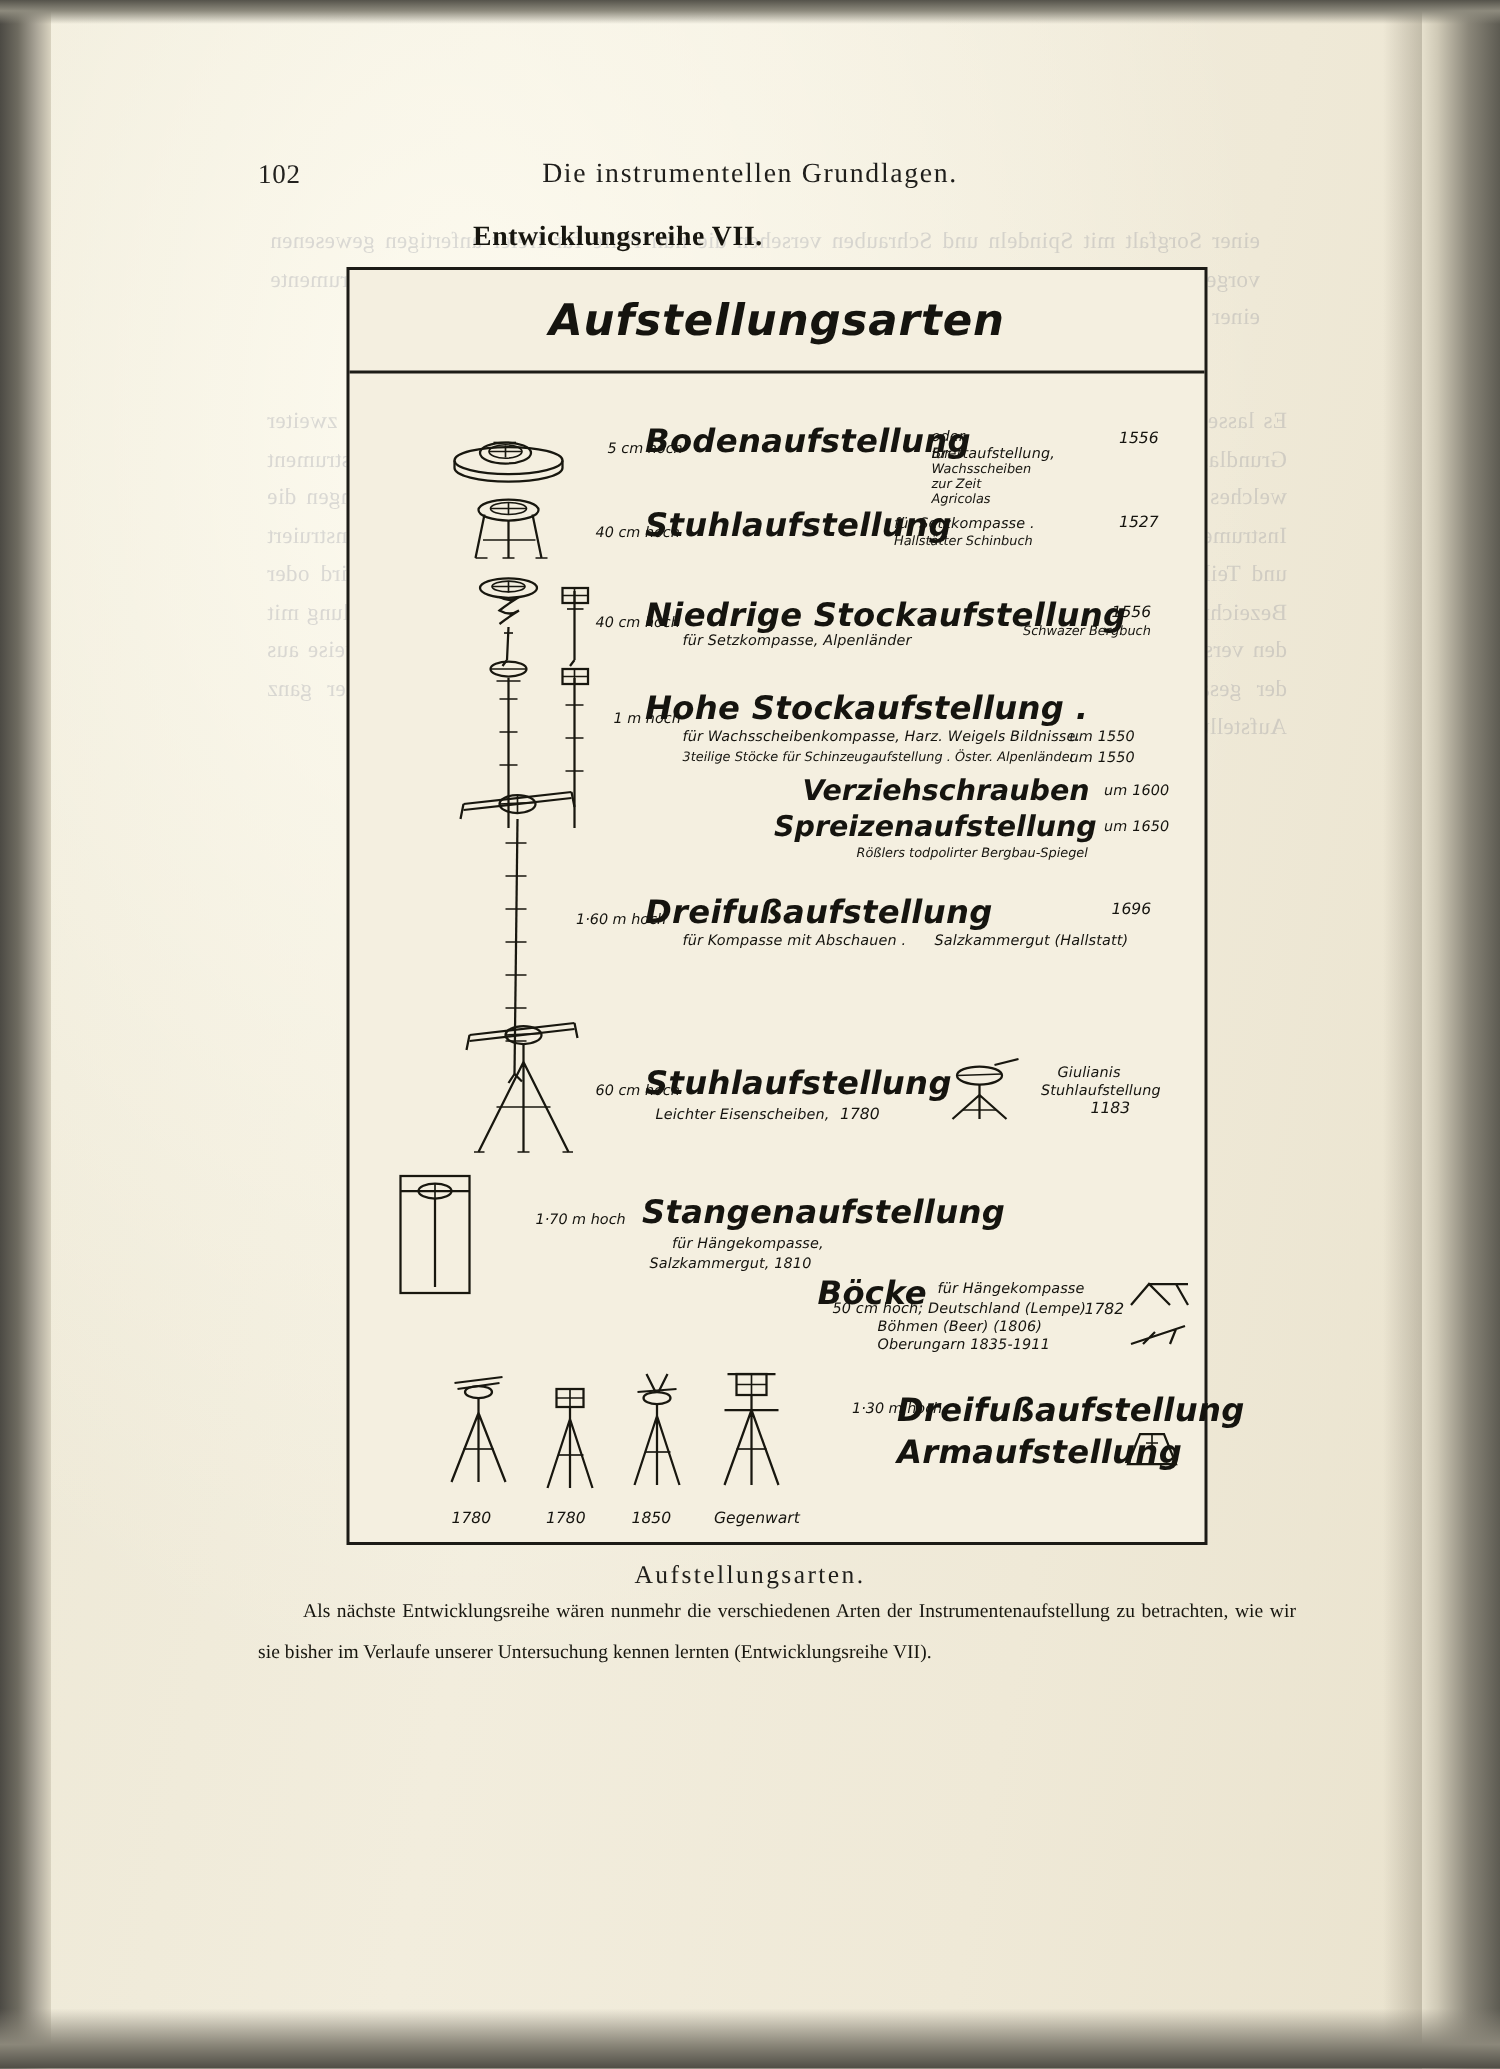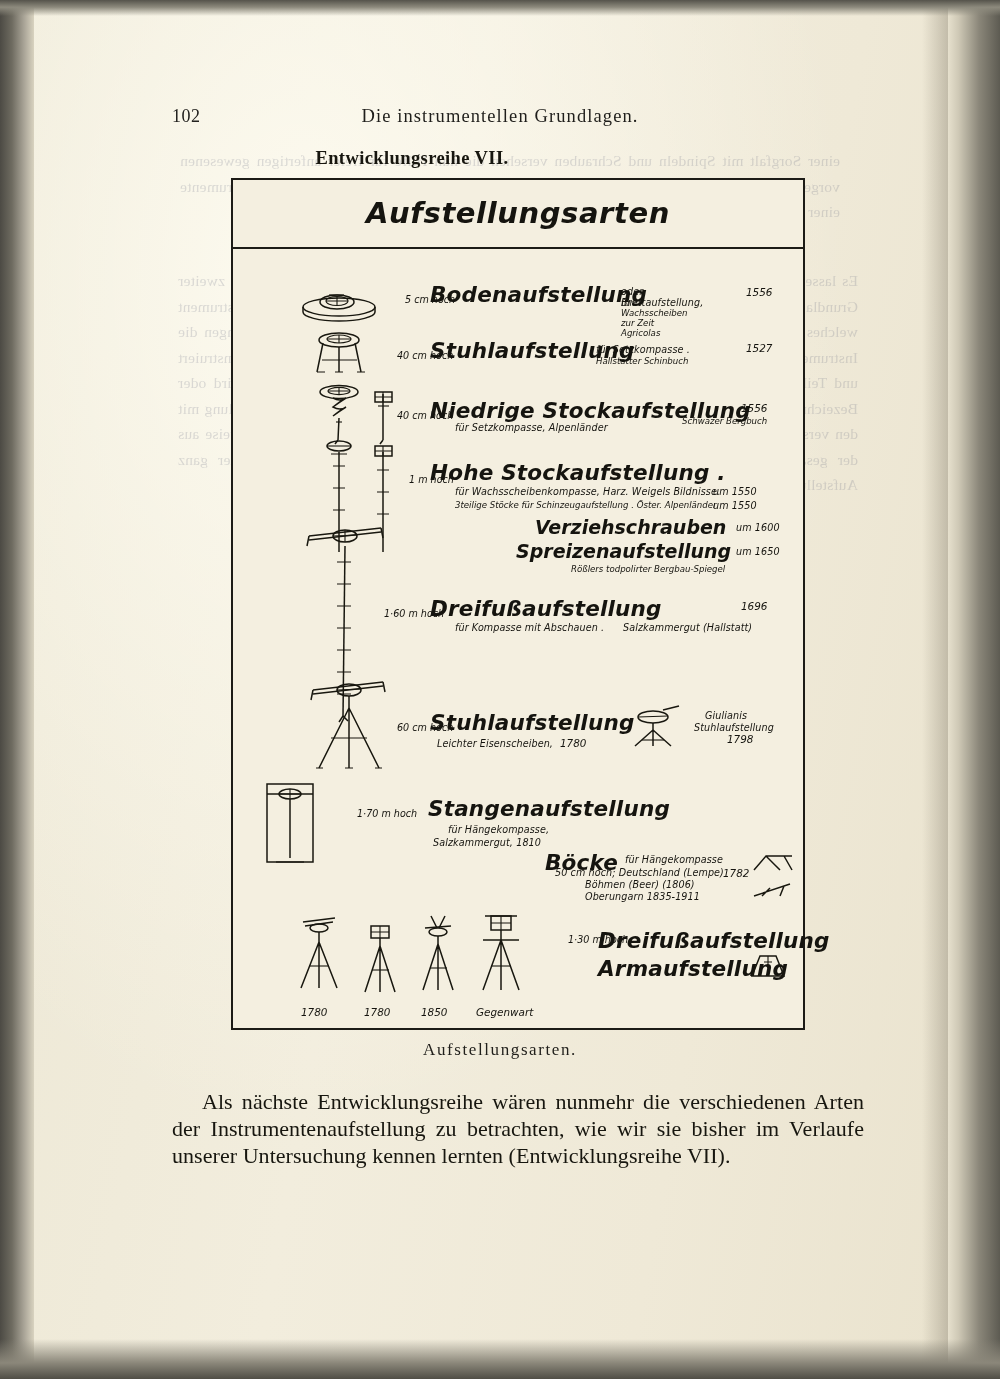--- a/index.html
+++ b/index.html
@@ -123,22 +123,22 @@
 
   .row { position: absolute; }
 
   .caption-under {
     position: absolute; left: 0; width: 1000px; top: 1040px;
     text-align: center; font-size: 17px; color: #201f1b;
     letter-spacing: 1.6px;
   }
   .body-text {
     position: absolute;
-    left: 172px; top: 1088px; width: 692px;
-    font-size: 22px;
+    left: 172px; top: 1060px; width: 692px;
+    font-size: 13px;
     line-height: 27px;
     color: #17160f;
     text-align: justify;
     letter-spacing: 0.05px;
   }
   .body-text .indent { text-indent: 30px; display: block; }
 
   svg { display: block; overflow: visible; }
   .ln { stroke: #18170f; fill: none; stroke-width: 1.5; }
   .ln-t { stroke: #18170f; fill: none; stroke-width: 1.1; }
@@ -283,21 +283,21 @@
       <svg width="80" height="46" viewBox="0 0 80 46" style="position:absolute;left:386px;top:4px;">
         <ellipse class="ln" cx="34" cy="13" rx="15" ry="6"></ellipse>
         <path class="ln-t" d="M19 13 L49 12"></path>
         <path class="ln" d="M34 19 L34 26"></path>
         <path class="ln" d="M34 26 L16 42 M34 26 L34 42 M34 26 L52 42"></path>
         <path class="ln-t" d="M23 36 L45 36"></path>
         <path class="ln" d="M44 6 L60 2"></path>
       </svg>
       <div class="hand h-small" style="position:absolute;left:472px;top:10px;">Giulianis</div>
       <div class="hand h-small" style="position:absolute;left:461px;top:22px;">Stuhlaufstellung</div>
-      <div class="hand h-num" style="position:absolute;left:494px;top:33px;">1798</div>
+      <div class="hand h-num" style="position:absolute;left:494px;top:33px;">1183</div>
     </div>
 
     <div class="row" style="left:0; top:600px; width:570px; height:88px;">
       <svg width="110" height="106" viewBox="0 0 110 106" style="position:absolute;left:10px;top:0;">
         <rect class="ln" x="24" y="4" width="46" height="78"></rect>
         <path class="ln" d="M24 14 L70 14"></path>
         <ellipse class="ln" cx="47" cy="14" rx="11" ry="5"></ellipse>
         <path class="ln-t" d="M36 14 L58 14 M47 9 L47 19"></path>
         <path class="ln" d="M47 19 L47 78"></path>
         <path class="ln-t" d="M33 82 L61 82"></path>

